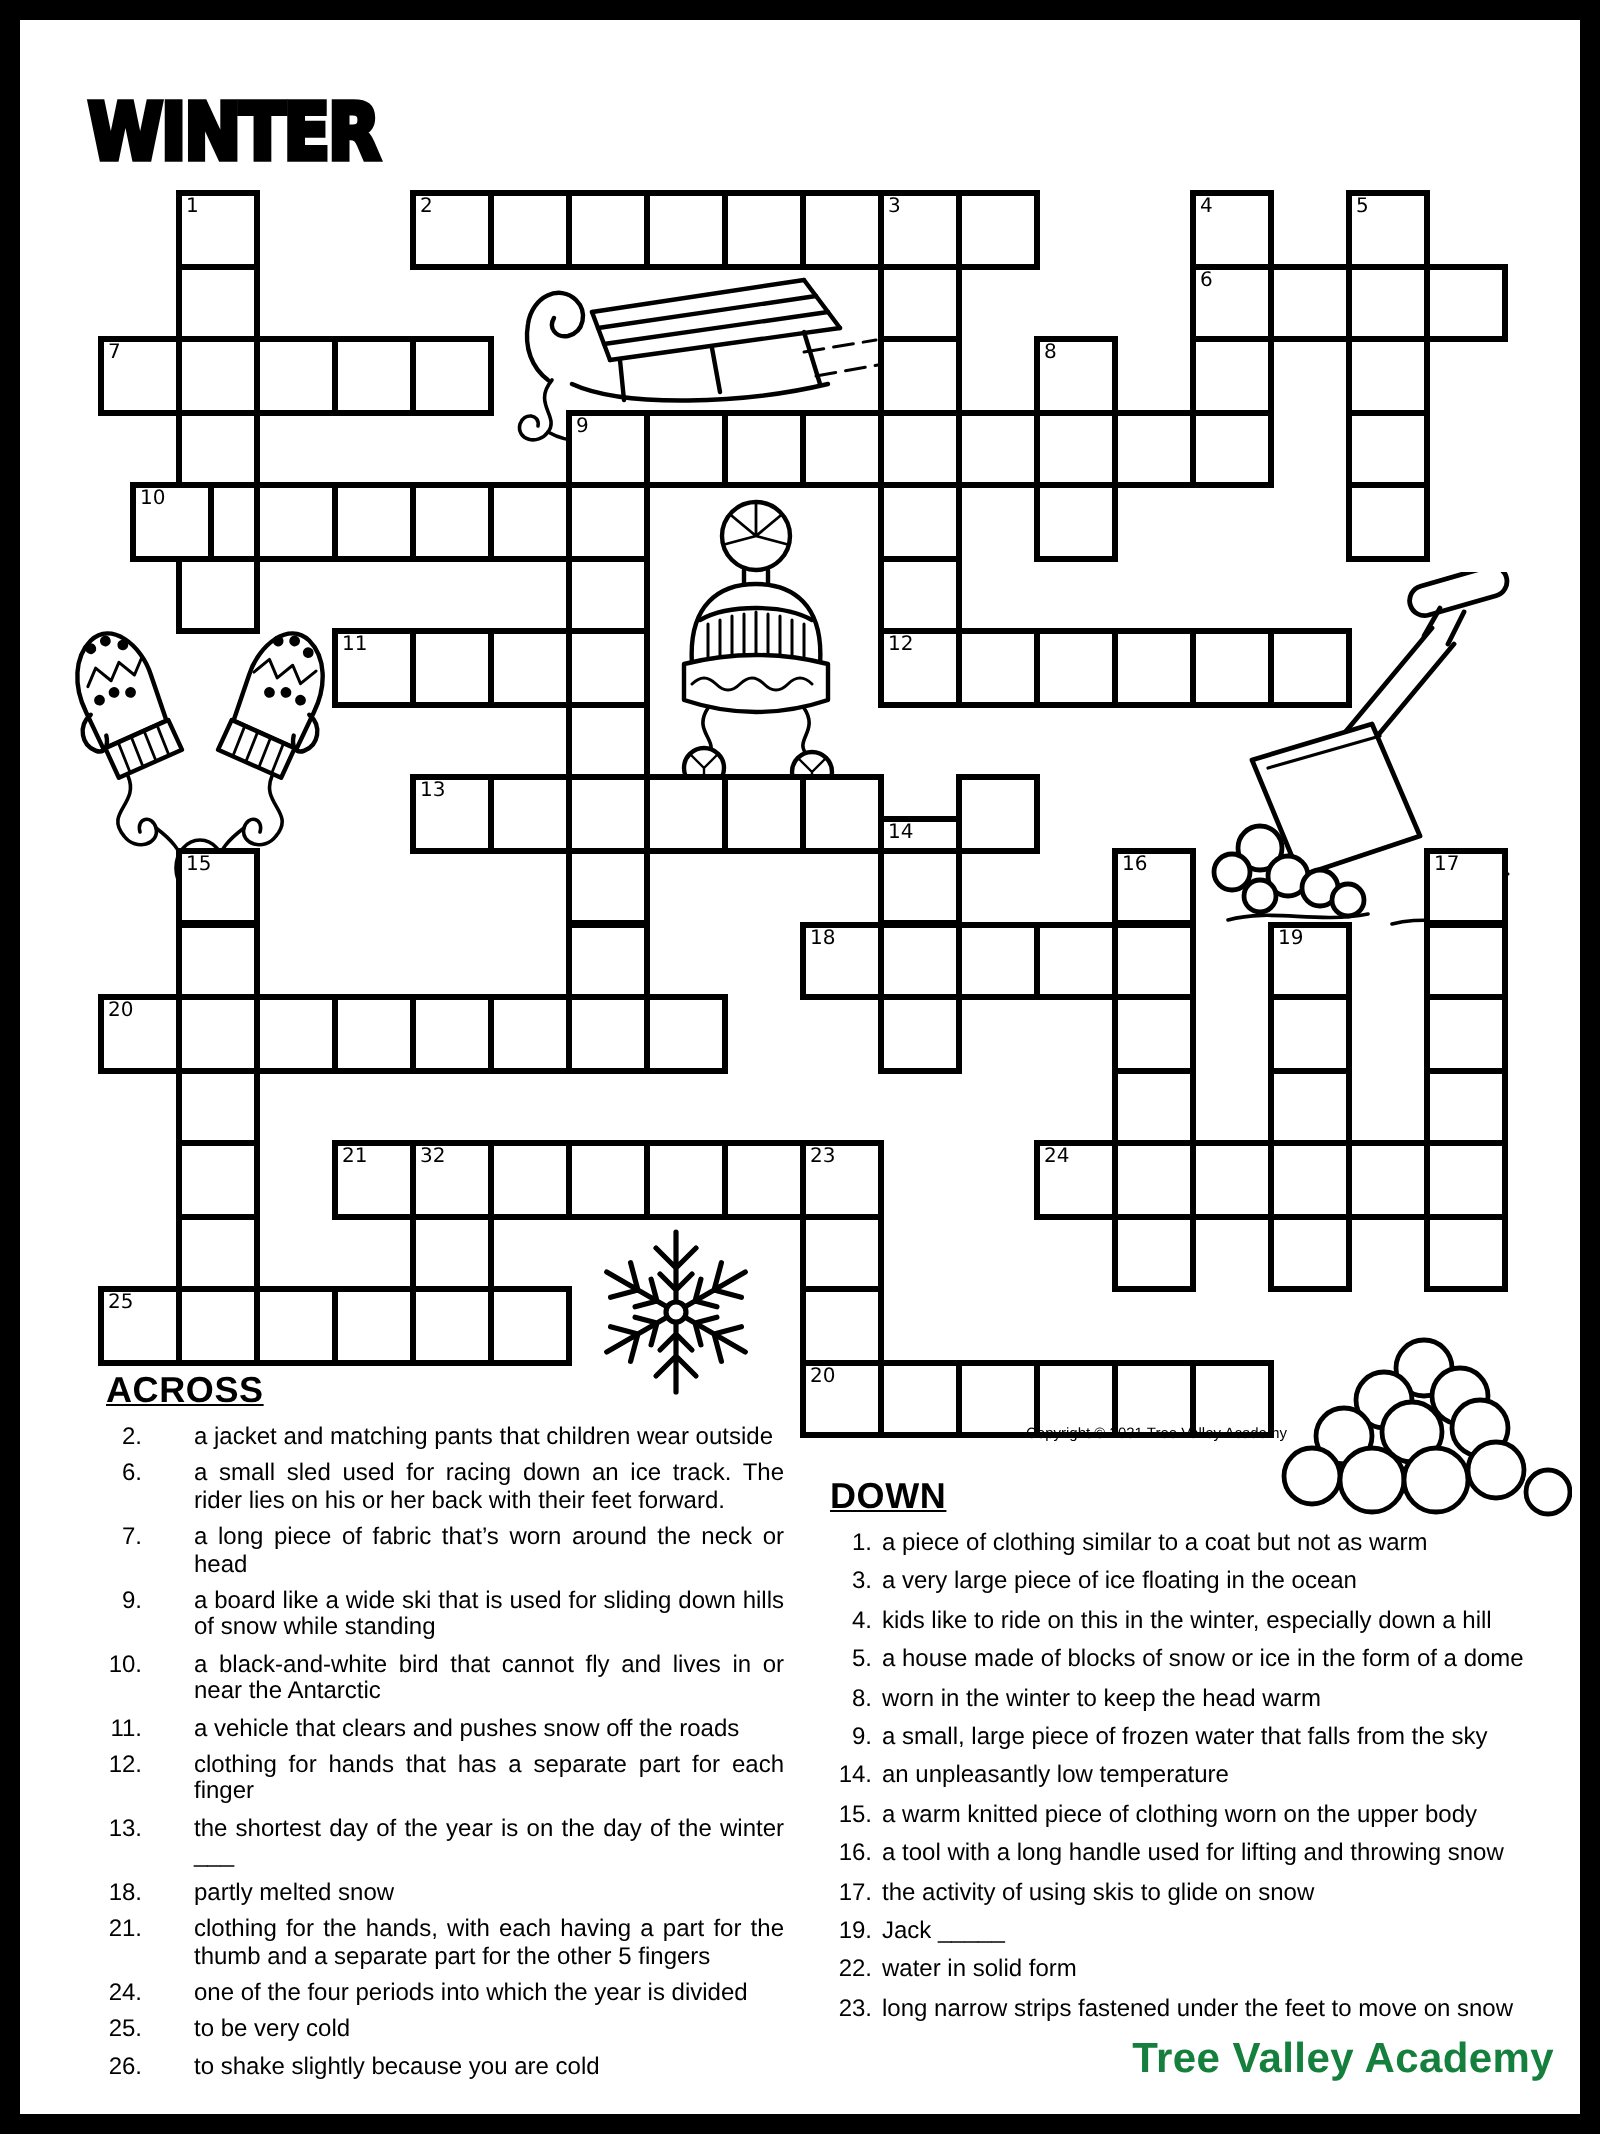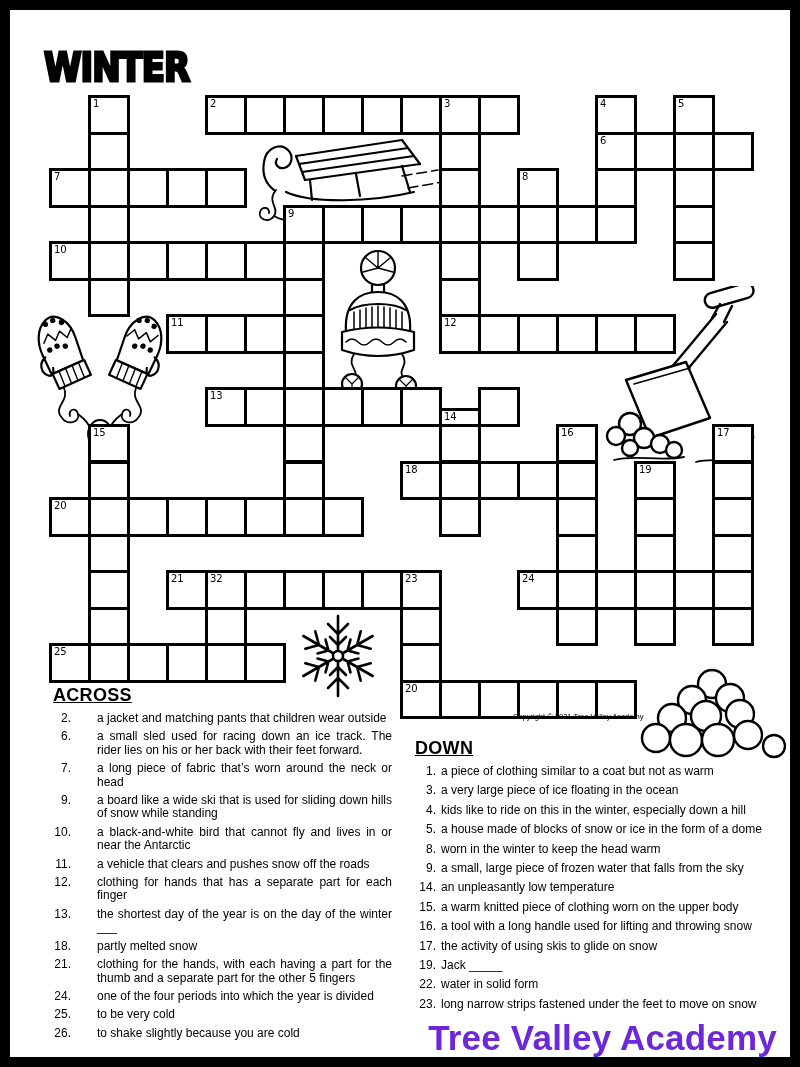--- a/index.html
+++ b/index.html
@@ -24,22 +24,22 @@
   .across-block{left:53px;top:686px;width:339px;}
   .down-block{left:415px;top:739px;width:352px;}
   .across-block .clue{margin-bottom:5px;}
   .down-block .clue{margin-bottom:6px;}
   .clue-num{flex:none;text-align:right;}
   .across-block .clue-num{width:18px;margin-right:26px;}
   .down-block .clue-num{width:21px;margin-right:5px;}
   .across-block .clue-text{flex:1;text-align:justify;}
   .down-block .clue-text{flex:1;}
   .copyright{position:absolute;left:513px;top:712px;font-size:7.5px;line-height:9px;z-index:3;}
-  .brand{position:absolute;right:23px;top:1018px;font-size:35px;font-weight:bold;
-         color:#6d28d9;letter-spacing:.2px;}
+  .brand{position:absolute;right:23px;top:1018px;font-size:21px;font-weight:bold;
+         color:#15803d;letter-spacing:.2px;}
 </style>
 </head>
 <body>
 
 <div class="page">
 
   <div class="title">WINTER</div>
 
   <div id="grid">
       <div class="cell" style="left: 88px; top: 95px; width: 42px; height: 39.55px;">
@@ -107,21 +107,21 @@
       <div class="cell" style="left: 478px; top: 204.65px; width: 42px; height: 39.55px;"></div>
       <div class="cell" style="left: 556px; top: 204.65px; width: 42px; height: 39.55px;"></div>
       <div class="cell" style="left: 283px; top: 241.2px; width: 42px; height: 39.55px;"></div>
       <div class="cell" style="left: 283px; top: 277.75px; width: 42px; height: 39.55px;"></div>
       <div class="cell" style="left: 283px; top: 314.3px; width: 42px; height: 39.55px;"></div>
       <div class="cell" style="left: 283px; top: 350.85px; width: 42px; height: 39.55px;"></div>
       <div class="cell" style="left: 283px; top: 387.4px; width: 42px; height: 39.55px;"></div>
       <div class="cell" style="left: 283px; top: 423.95px; width: 42px; height: 39.55px;"></div>
       <div class="cell" style="left: 283px; top: 460.5px; width: 42px; height: 39.55px;"></div>
       <div class="cell" style="left: 283px; top: 497.05px; width: 42px; height: 39.55px;"></div>
-      <div class="cell" style="left: 49px; top: 241.2px; width: 42px; height: 39.55px; padding-left: 24px;">
+      <div class="cell" style="left: 65px; top: 241.2px; width: 42px; height: 39.55px; padding-left: 24px;">
         <span class="cellnum">10</span>
       </div>
       <div class="cell" style="left: 127px; top: 241.2px; width: 42px; height: 39.55px;"></div>
       <div class="cell" style="left: 166px; top: 241.2px; width: 42px; height: 39.55px;"></div>
       <div class="cell" style="left: 205px; top: 241.2px; width: 42px; height: 39.55px;"></div>
       <div class="cell" style="left: 244px; top: 241.2px; width: 42px; height: 39.55px;"></div>
       <div class="cell" style="left: 166px; top: 314.3px; width: 42px; height: 39.55px;">
         <span class="cellnum">11</span>
       </div>
       <div class="cell" style="left: 205px; top: 314.3px; width: 42px; height: 39.55px;"></div>

